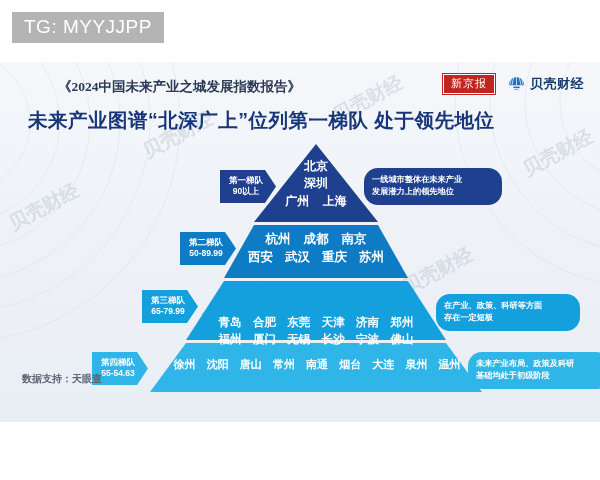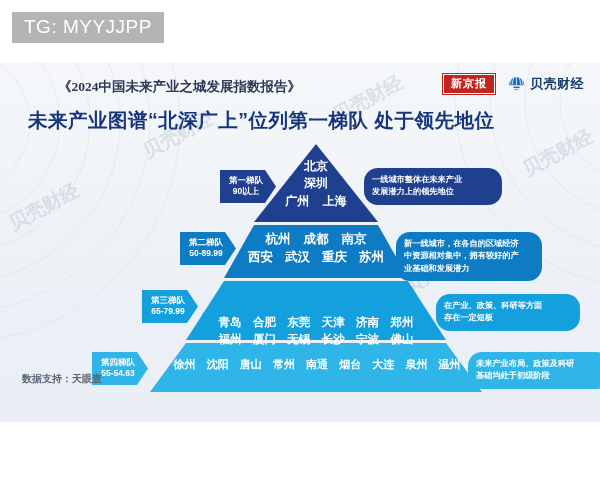--- a/index.html
+++ b/index.html
@@ -33,21 +33,21 @@
 
   
   .report-title{
     position:absolute;left:30px;top:16px;z-index:5;
     font-size:13.5px;color:#2b3a55;font-weight:700;white-space:nowrap;
     font-family:"Liberation Serif","DejaVu Serif",serif;
     margin-left:28px;
   }
   .logos{position:absolute;right:16px;top:12px;z-index:6;display:flex;align-items:center;gap:12px;}
   .xjb{
-    background:#c0261f;color:#fff;font-size:11px;font-weight:700;
+    background:#c0261f;color:#fff;font-size:11px;font-weight:400;
     padding:3px 7px 4px 7px;letter-spacing:1px;line-height:1;
     border:1px solid #ffffff; box-shadow:0 0 0 1px #c0261f;
   }
   .bkcj{display:flex;align-items:center;gap:4px;}
   .bkcj-txt{font-size:13px;font-weight:700;color:#123a6b;letter-spacing:.5px;}
 
   .main-title{
     position:absolute;left:28px;top:45px;z-index:5;
     font-size:19.5px;font-weight:700;color:#16357a;letter-spacing:.5px;
     white-space:nowrap;
@@ -258,23 +258,20 @@
         <div>65-79.99</div>
       </div>
 
       <div class="badge" style="left:76px;top:208px;background:#2fb5e8;">
         <div>第四梯队</div>
         <div>55-54.63</div>
       </div>
 
       <div class="note" style="left:348px;top:24px;width:122px;background:#1f3f8f;">一线城市整体在未来产业
 发展潜力上的领先地位</div>
-      <div class="note" style="left:380px;top:88px;width:130px;background:#0d7cc4;">新一线城市，在各自的区域经济
-中资源相对集中，拥有较好的产
-业基础和发展潜力</div>
       <div class="note" style="left:420px;top:150px;width:128px;background:#13a0dd;">在产业、政策、科研等方面
 存在一定短板</div>
       <div class="note" style="left:452px;top:208px;width:126px;background:#2fb5e8;">未来产业布局、政策及科研
 基础均处于初级阶段</div>
 
     </div>
 
     <div class="source">数据支持：天眼查</div>
 
   </div>

